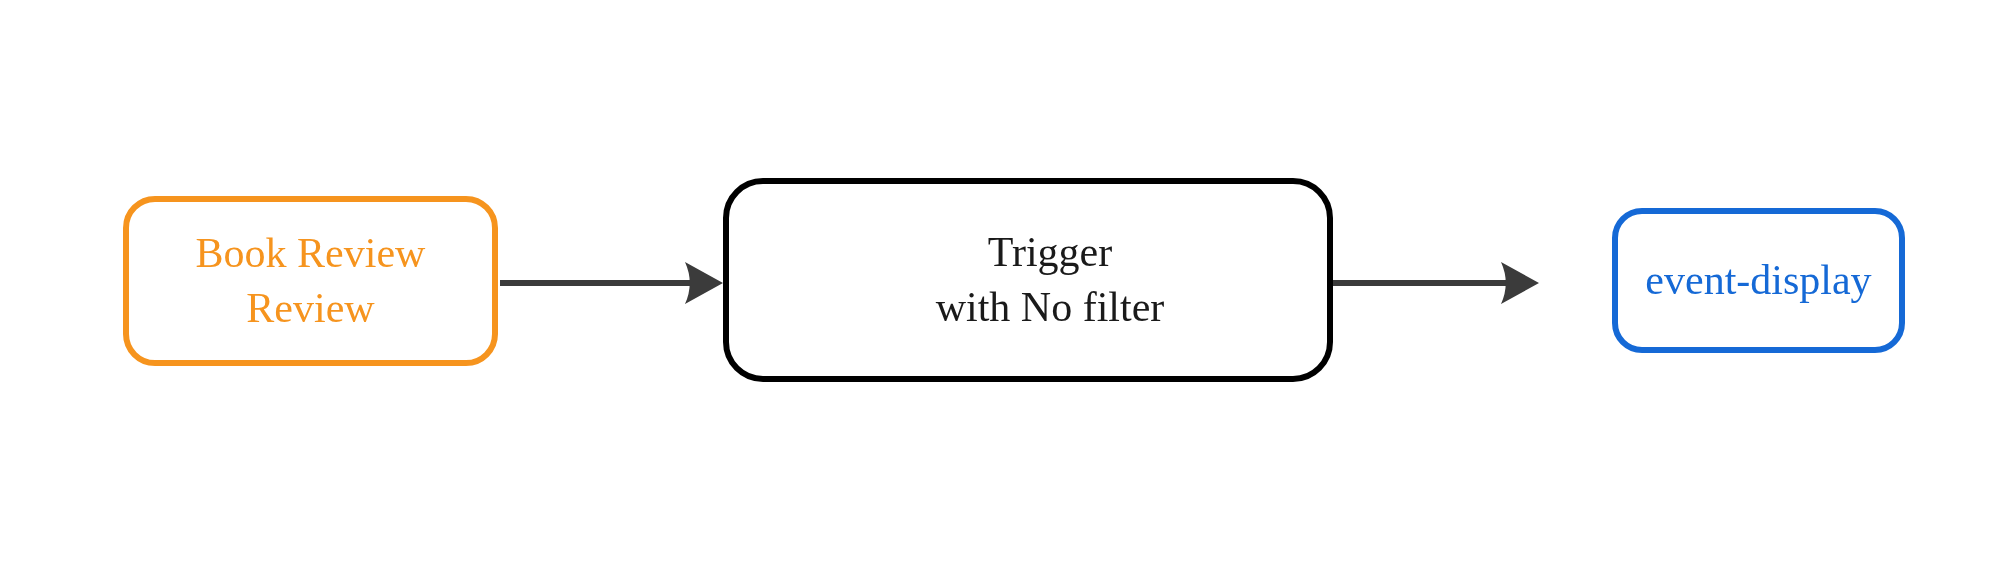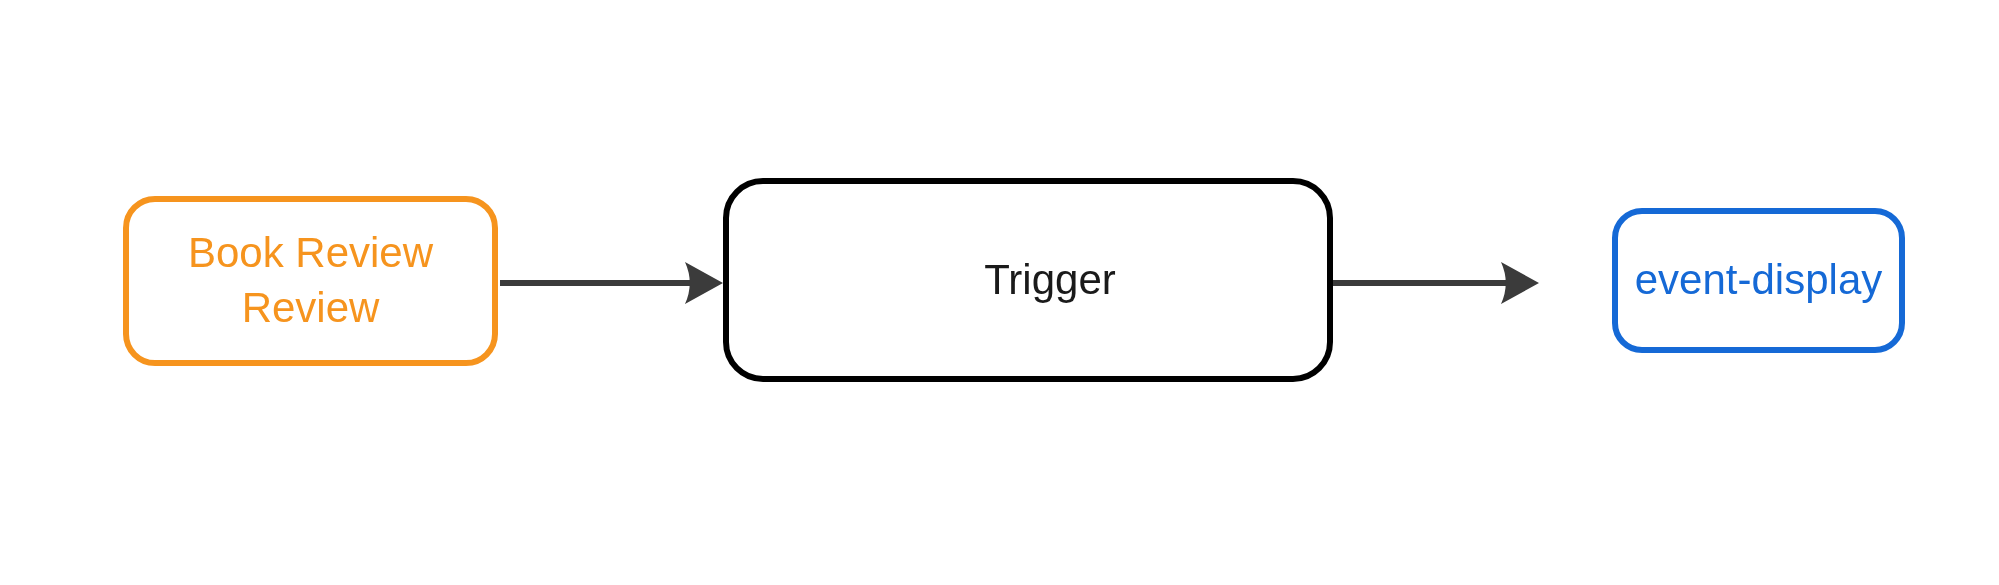--- a/index.html
+++ b/index.html
@@ -5,21 +5,21 @@
   html, body {
     margin: 0;
     padding: 0;
     background: #ffffff;
   }
   .canvas {
     position: relative;
     width: 1999px;
     height: 585px;
     background: var(--bg, #ffffff);
-    font-family: Liberation Sans, sans-serif;
+    font-family: Liberation Serif, serif;
     overflow: hidden;
   }
   .node {
     position: absolute;
     box-sizing: border-box;
     display: flex;
     flex-direction: column;
     align-items: center;
     justify-content: center;
     text-align: center;
@@ -90,19 +90,20 @@
     </g>
   </svg>
 
   <div class="node node--broker">
     <div>Book Review</div>
     <div>Review</div>
   </div>
 
   <div class="node node--trigger">
     <div>Trigger</div>
+    <div>with No filter</div>
   </div>
 
   <div class="node node--sink">
     <div>event-display</div>
   </div>
 
 </div>
 
 </body></html>

